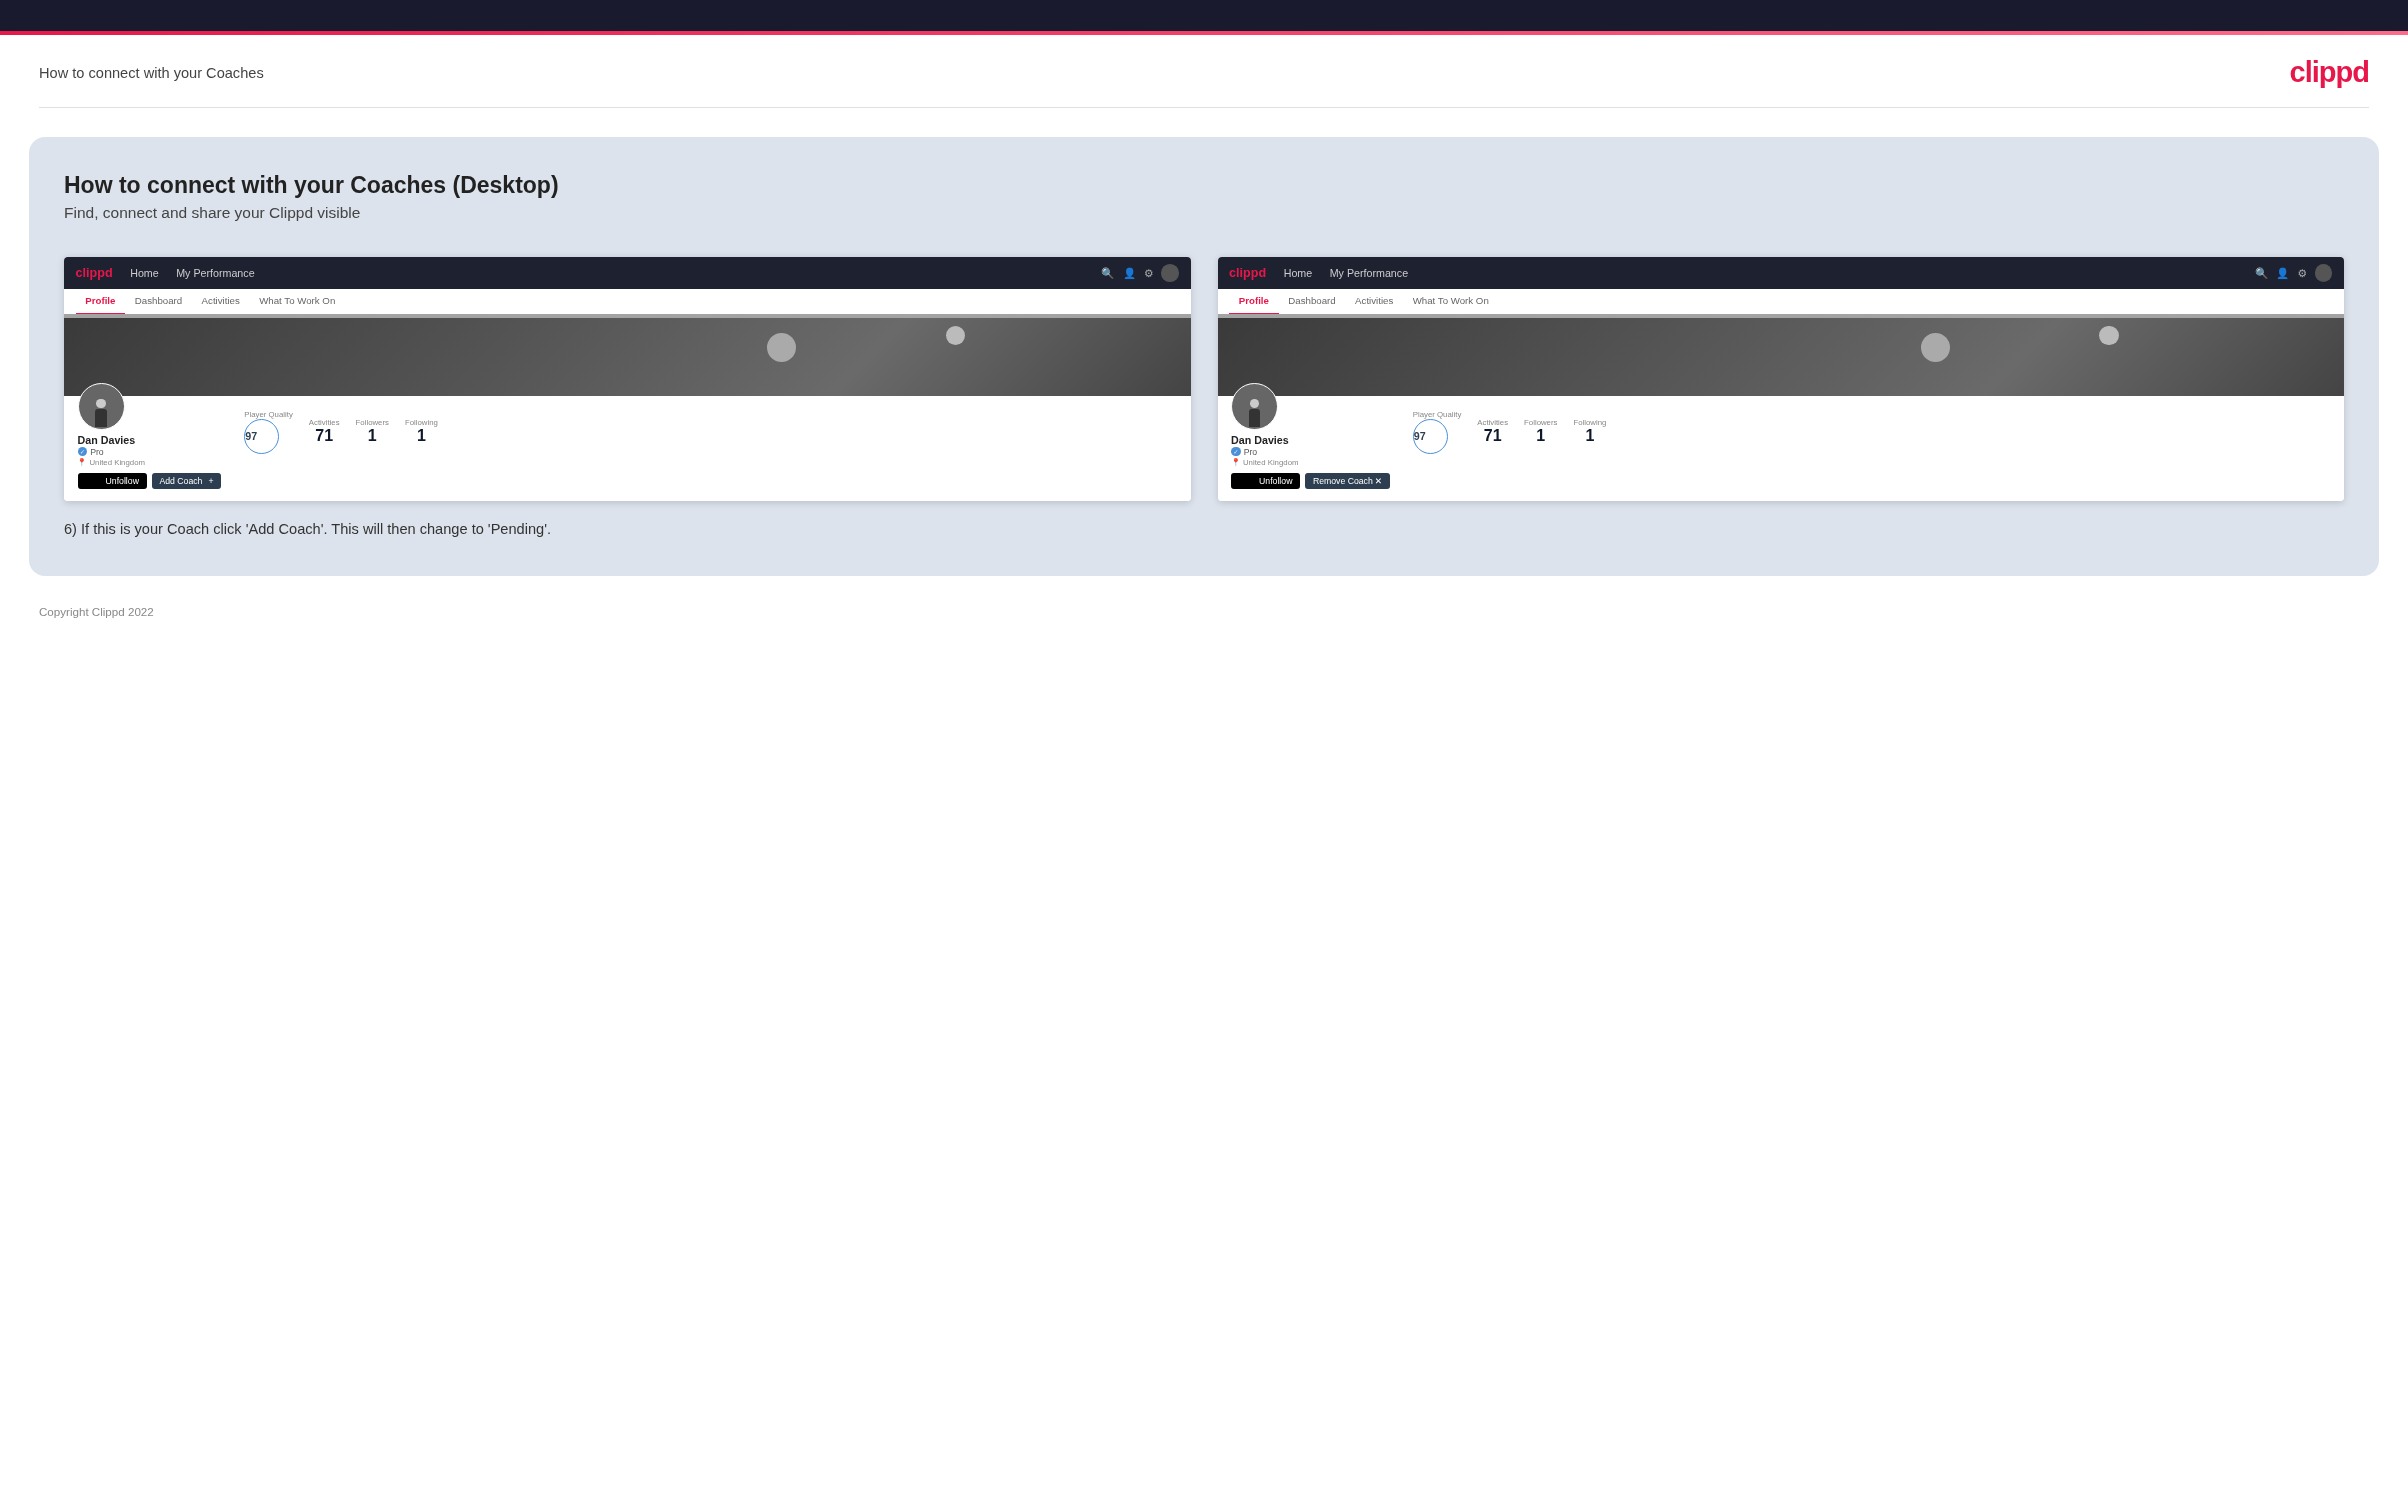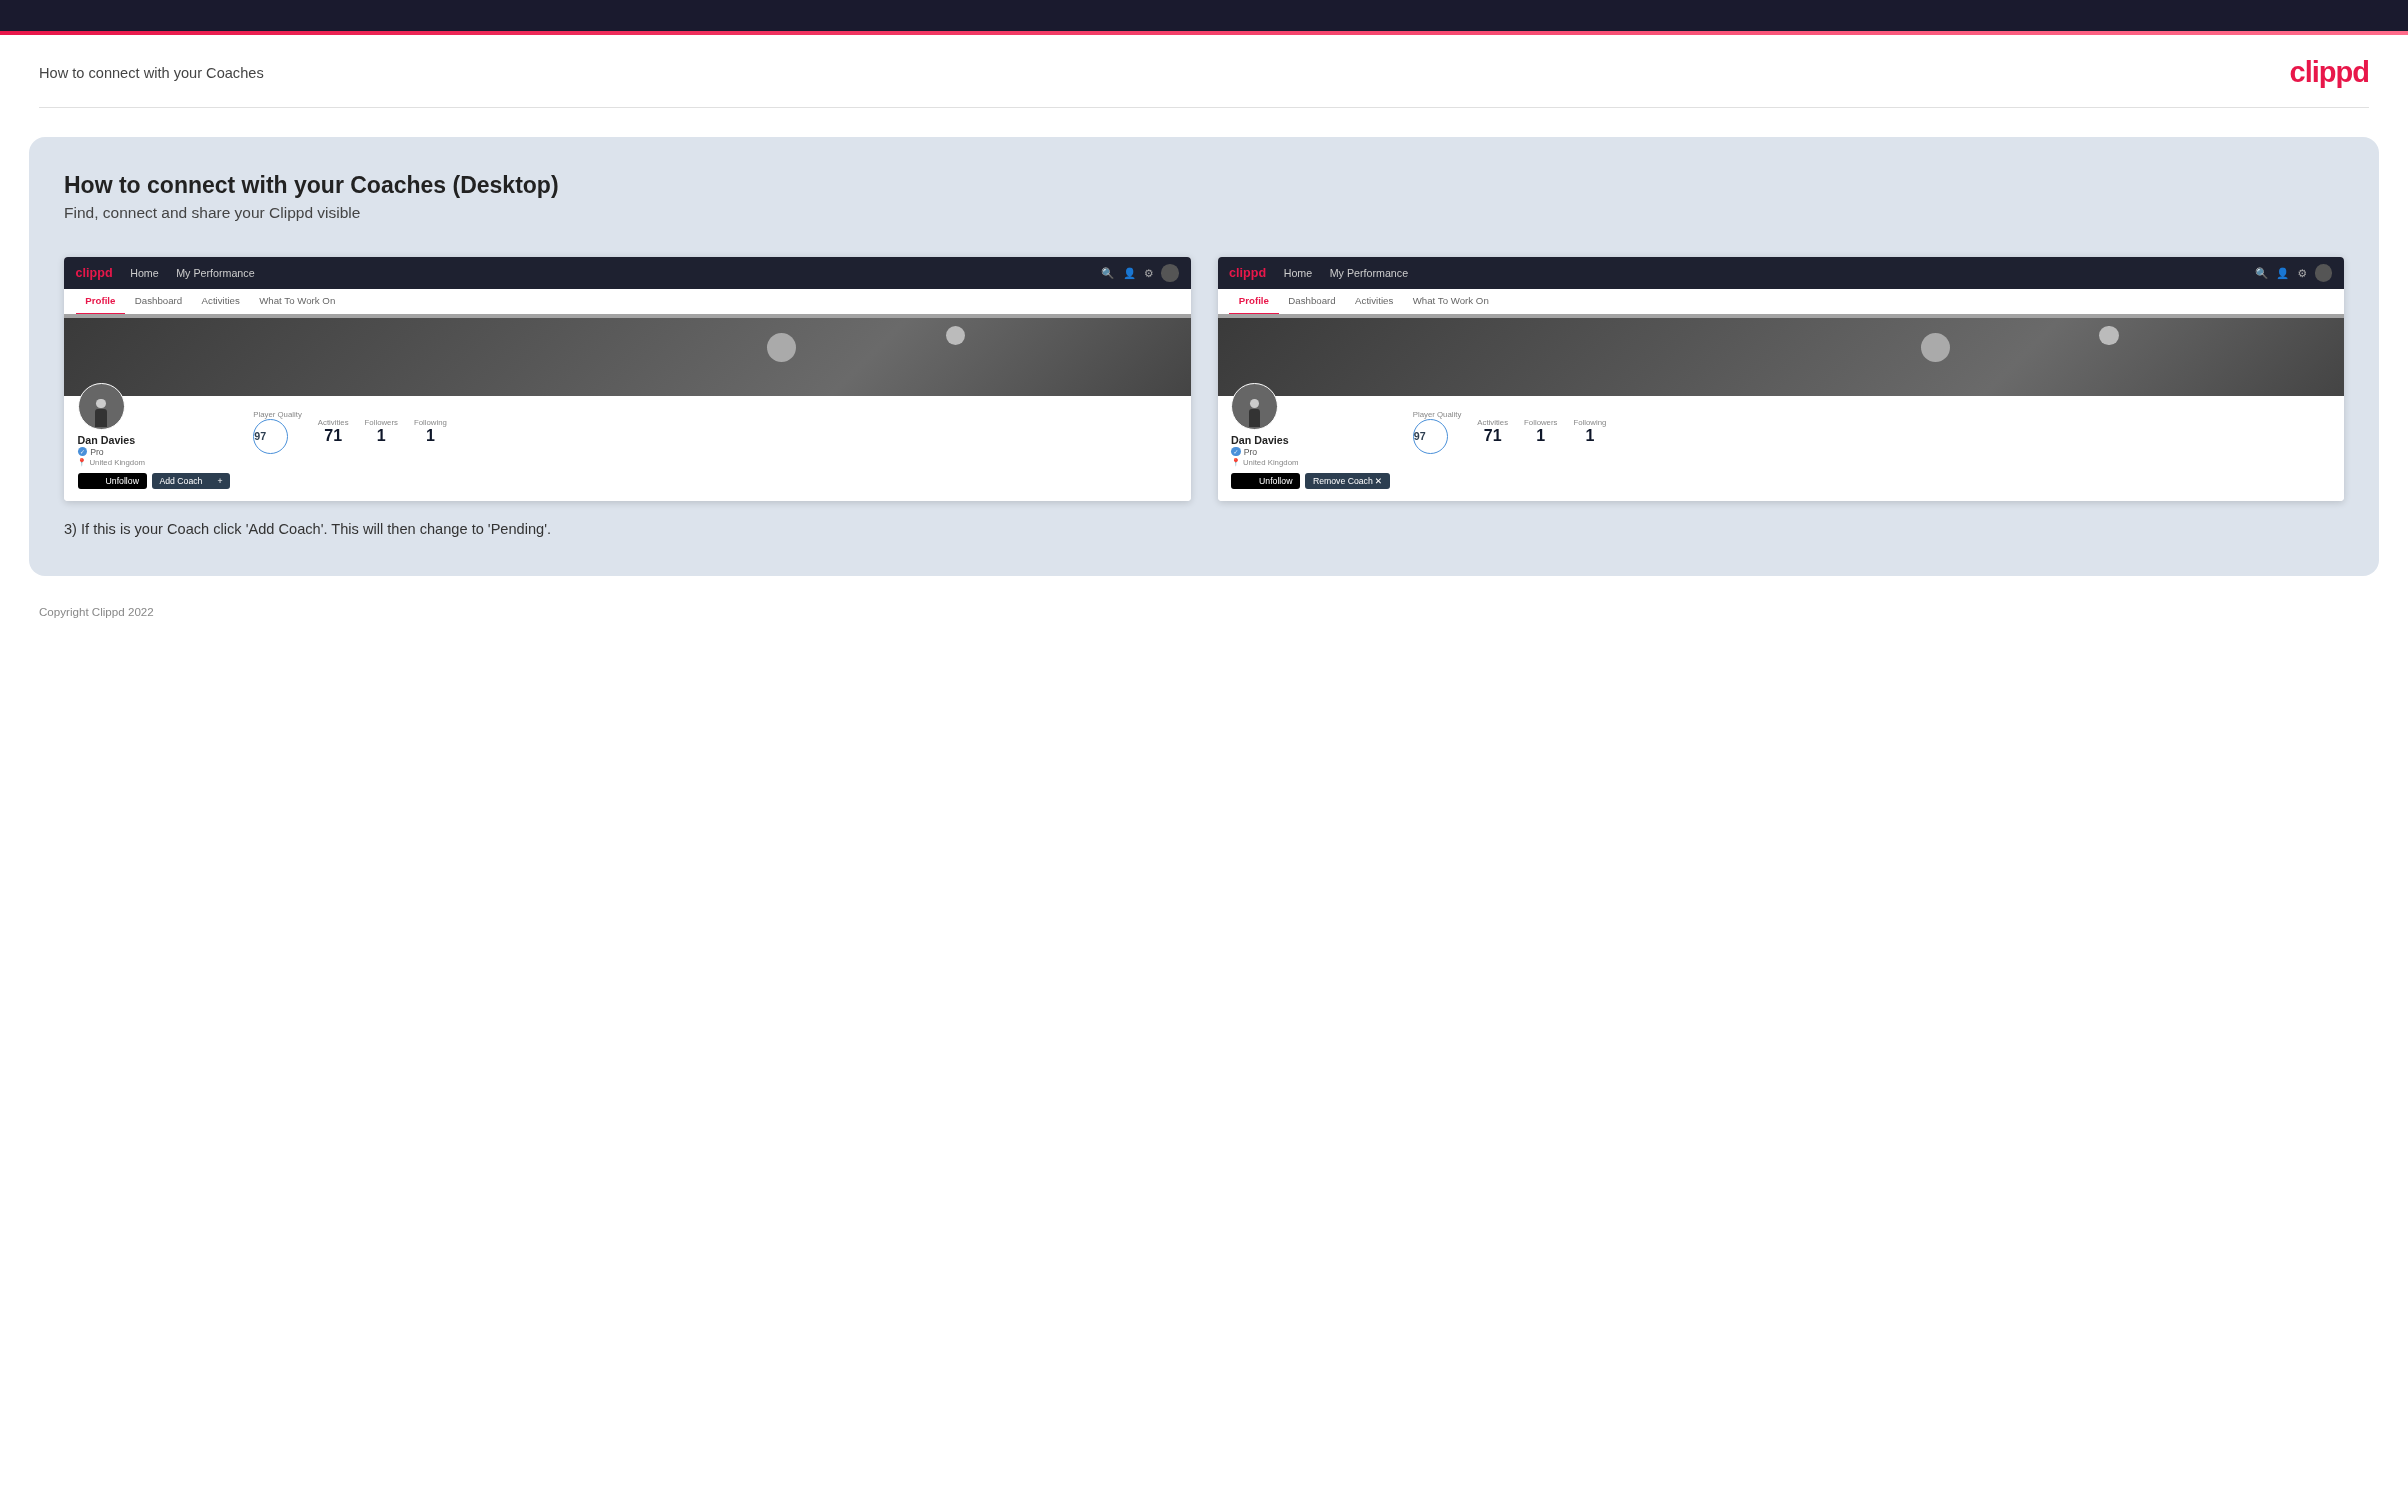--- a/index.html
+++ b/index.html
@@ -222,21 +222,21 @@
     .mock-btn-dark {
       background: #000000;
       color: #fff;
       padding-left: 28px;
     }
     .mock-btn-add {
       background: #2c3e50;
       color: #fff;
       display: flex;
       align-items: center;
-      gap: 15px;
+      gap: 6px;
       text-align: center;
     }
     .mock-btn-remove {
       background: #2c3e50;
       color: #fff;
       display: flex;
       align-items: center;
       gap: 1.9px;
     }
     .mock-stats {
@@ -386,21 +386,21 @@
               </div>
               <div class="mock-stat-item">
                 <div class="mock-stat-label">Following</div>
                 <div class="mock-stat-value">1</div>
               </div>
             </div>
           </div>
         </div>
       </div>
 
-      <div class="description-text">3) If this is your Coach click 'Add Coach'. This will then change to 'Pending'.</div>
+      <div class="description-text">6) If this is your Coach click 'Add Coach'. This will then change to 'Pending'.</div>
     </div>
 
     <div class="screenshot-col">
       <div class="mock-browser">
 
         <div class="mock-nav">
           <span class="mock-logo">clippd</span>
           <span class="mock-nav-item">Home</span>
           <span class="mock-nav-item">My Performance</span>
           <div class="mock-nav-spacer"></div>

